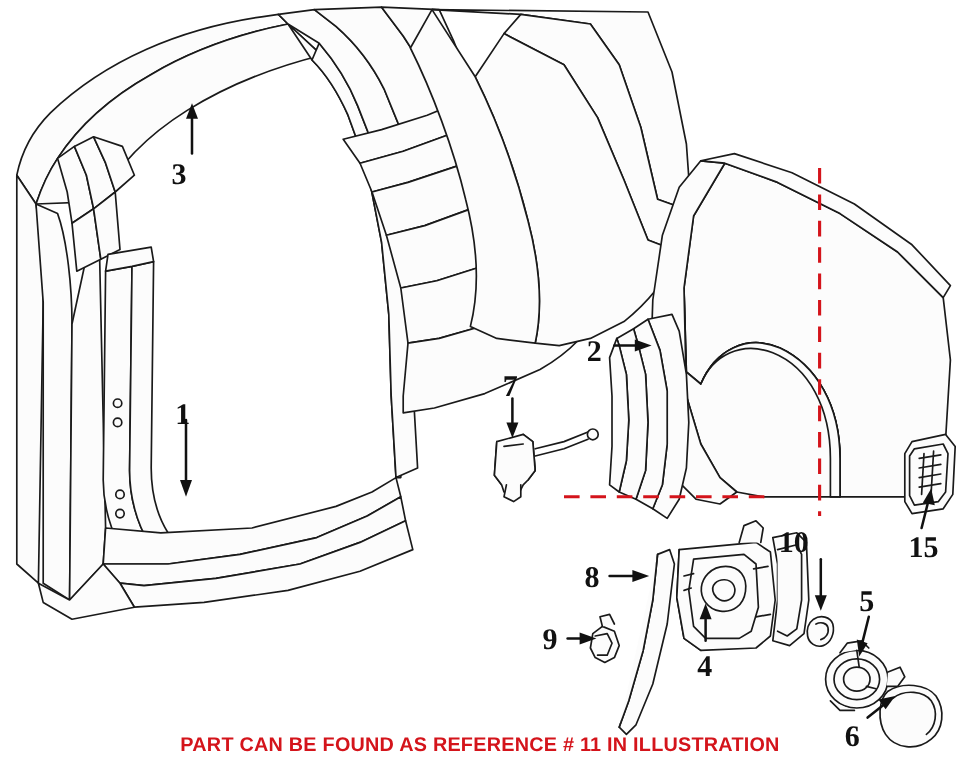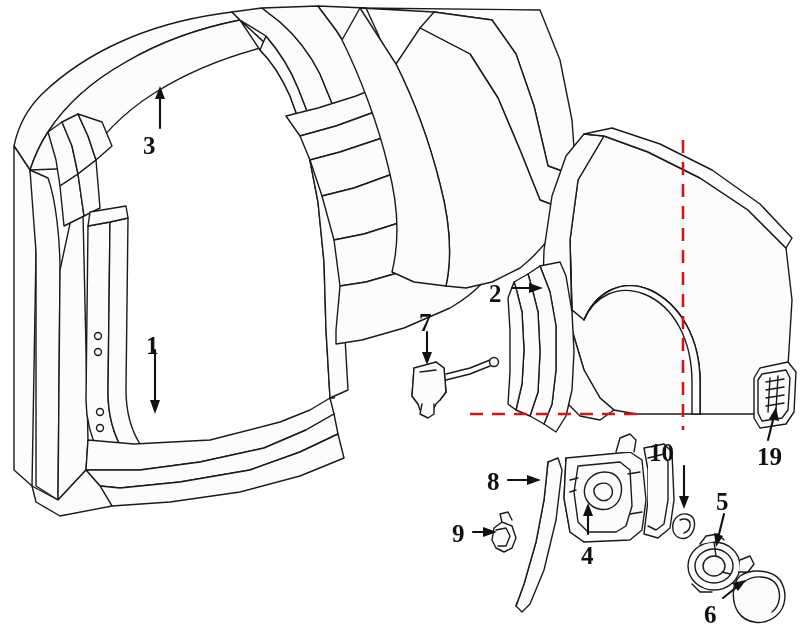--- a/index.html
+++ b/index.html
@@ -294,15 +294,16 @@
   <div class="callout-label" style="left:143px; top:133px;">3</div>
   <div class="callout-label" style="left:146px; top:333px;">1</div>
   <div class="callout-label" style="left:489px; top:281px;">2</div>
   <div class="callout-label" style="left:419px; top:310px;">7</div>
   <div class="callout-label" style="left:487px; top:469px;">8</div>
   <div class="callout-label" style="left:452px; top:521px;">9</div>
   <div class="callout-label" style="left:581px; top:543px;">4</div>
   <div class="callout-label" style="left:649px; top:440px;">10</div>
   <div class="callout-label" style="left:716px; top:489px;">5</div>
   <div class="callout-label" style="left:704px; top:602px;">6</div>
-  <div class="callout-label" style="left:757px; top:444px;">19</div>
-
+  <div class="callout-label" style="left:757px; top:444px;">15</div>
+
+  <div id="footer-note">PART CAN BE FOUND AS REFERENCE # 11 IN ILLUSTRATION</div>
 </div>
 
 </body></html>

